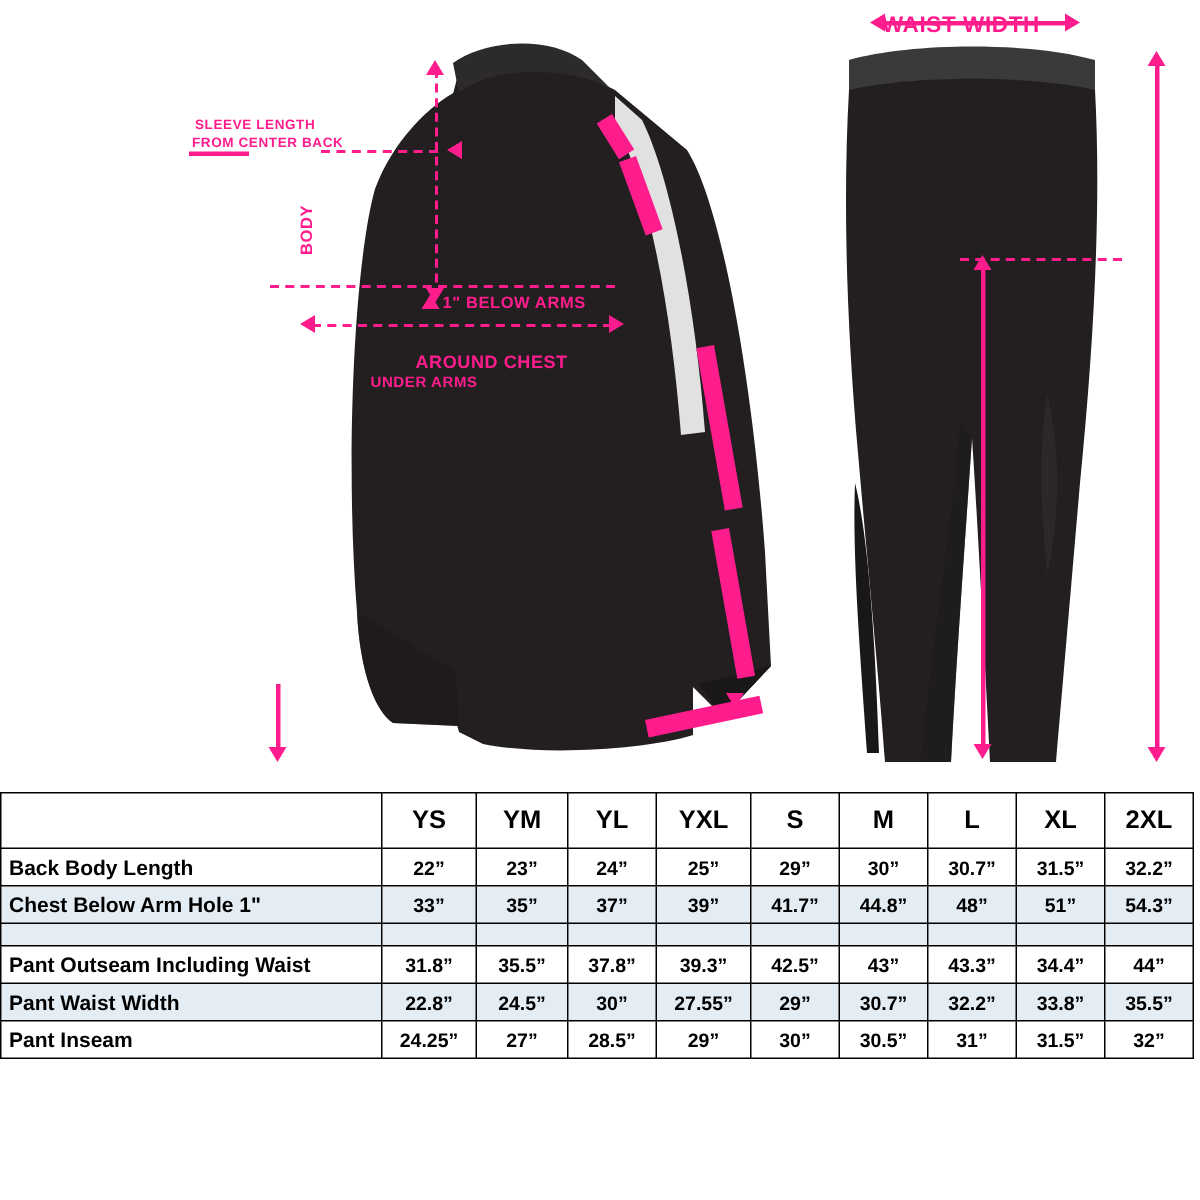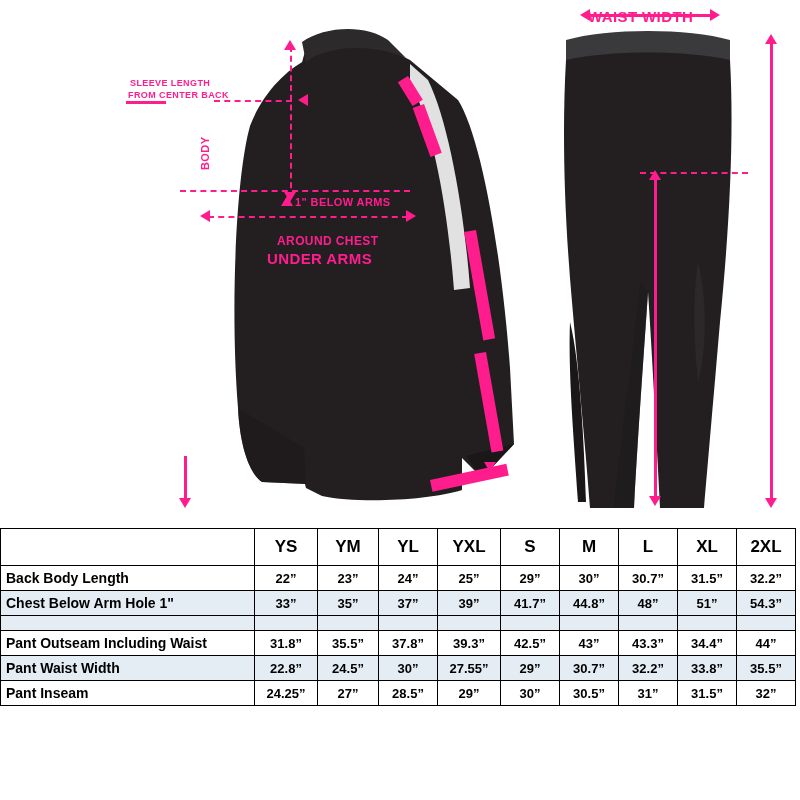--- a/index.html
+++ b/index.html
@@ -196,21 +196,21 @@
     <div class="arrow left" style="left:298px; top:94px;"></div>
 
     <div class="mg-dash-h" style="left:180px; top:190px; width:230px;"></div>
     <div class="arrow up" style="left:281px; top:196px;"></div>
     <div class="mg-label" style="left:295px; top:196px;">1" BELOW ARMS</div>
 
     <div class="mg-dash-h" style="left:208px; top:216px; width:200px;"></div>
     <div class="arrow left" style="left:200px; top:210px;"></div>
     <div class="arrow right" style="left:406px; top:210px;"></div>
     <div class="mg-label" style="left:240px; top:234px; font-size:12px;margin-left:37px;">AROUND CHEST</div>
-    <div class="mg-label" style="left:247px; top:250px; font-size:15px;margin-left:20px;">UNDER ARMS</div>
+    <div class="mg-label" style="left:247px; top:250px; font-size:10px;">UNDER ARMS</div>
 
     <div class="mg-solid-h" style="left:408px; top:76px; width:28px; height:12px; transform:rotate(58deg); transform-origin:left top;"></div>
     <div class="mg-solid-h" style="left:424px; top:104px; width:52px; height:12px; transform:rotate(70deg); transform-origin:left top;"></div>
     <div class="mg-solid-h" style="left:476px; top:230px; width:110px; height:12px; transform:rotate(80deg); transform-origin:left top;"></div>
     <div class="mg-solid-h" style="left:486px; top:352px; width:100px; height:12px; transform:rotate(80deg); transform-origin:left top;"></div>
     <div class="mg-solid-h" style="left:430px; top:480px; width:78px; height:12px; transform:rotate(-12deg); transform-origin:left top;"></div>
     <div class="arrow down" style="left:484px; top:462px;"></div>
 
     <div class="mg-solid-v" style="left:184px; top:456px; height:46px;"></div>
     <div class="arrow down" style="left:179px; top:498px;"></div>

